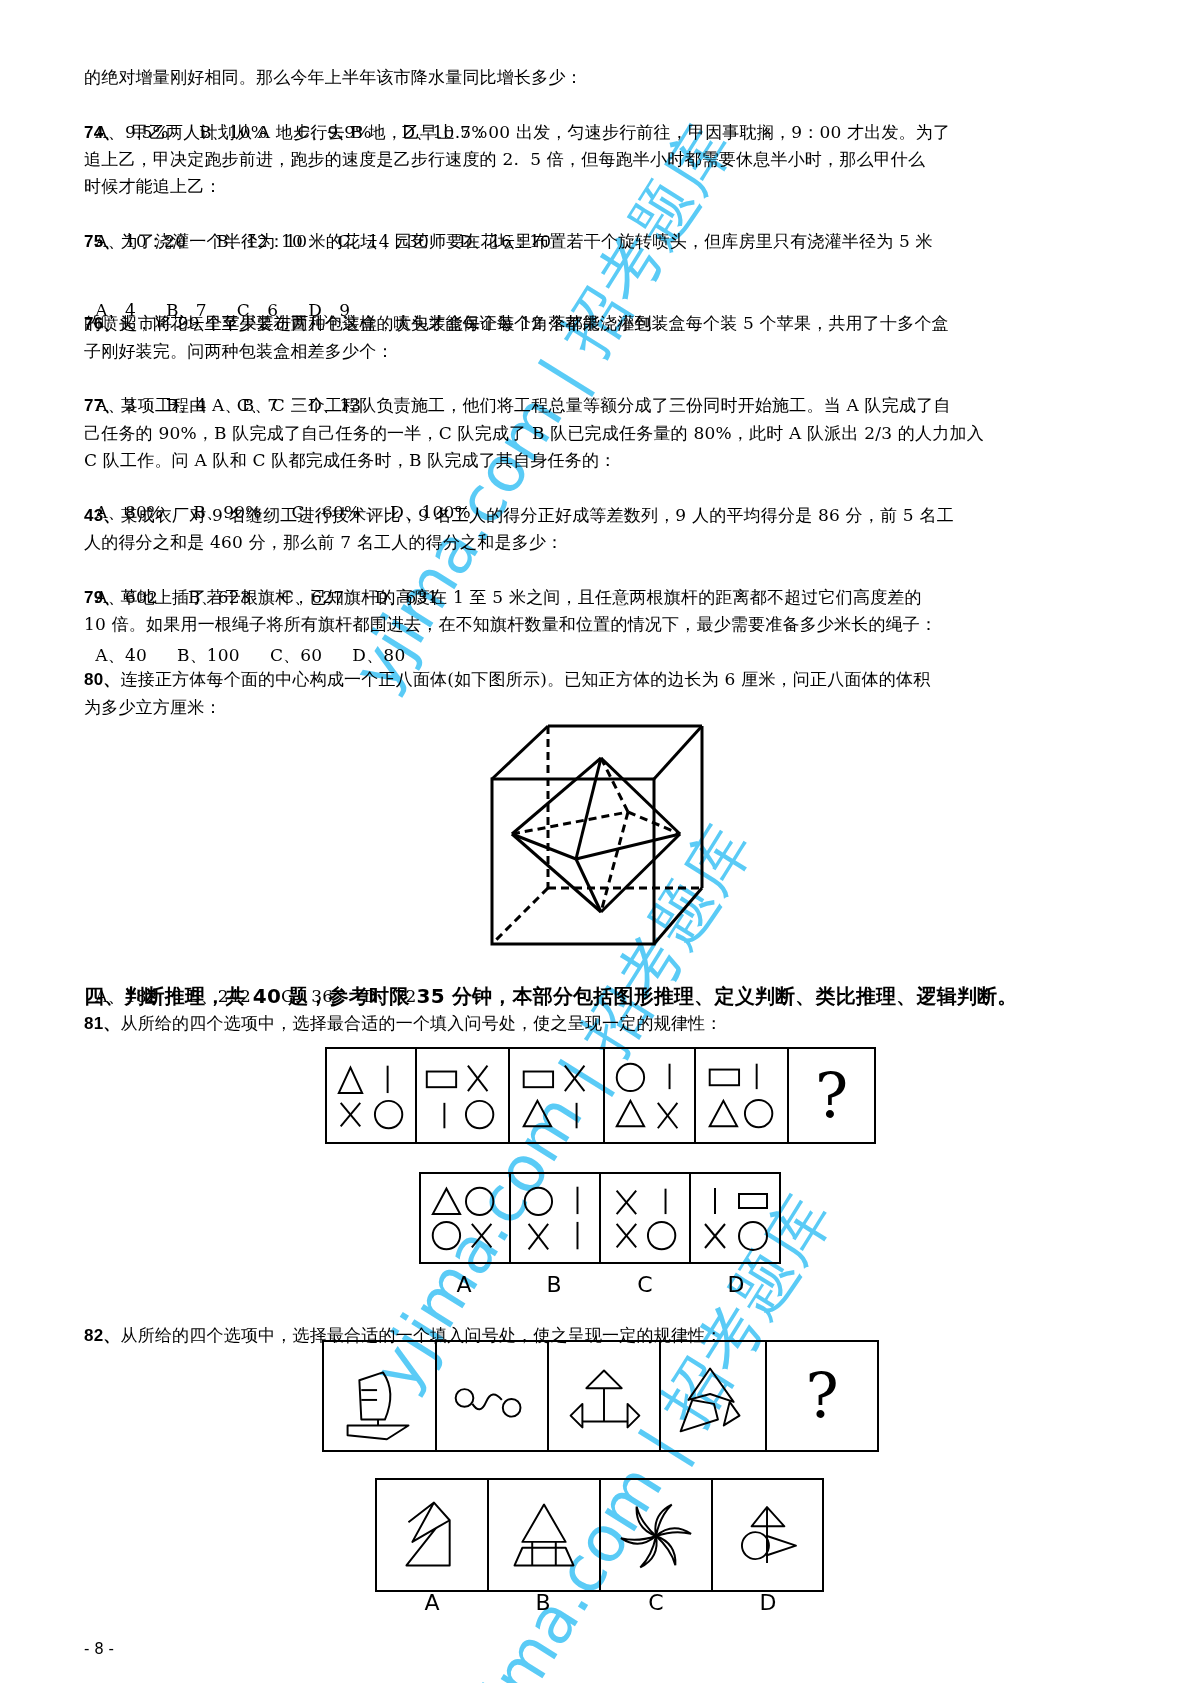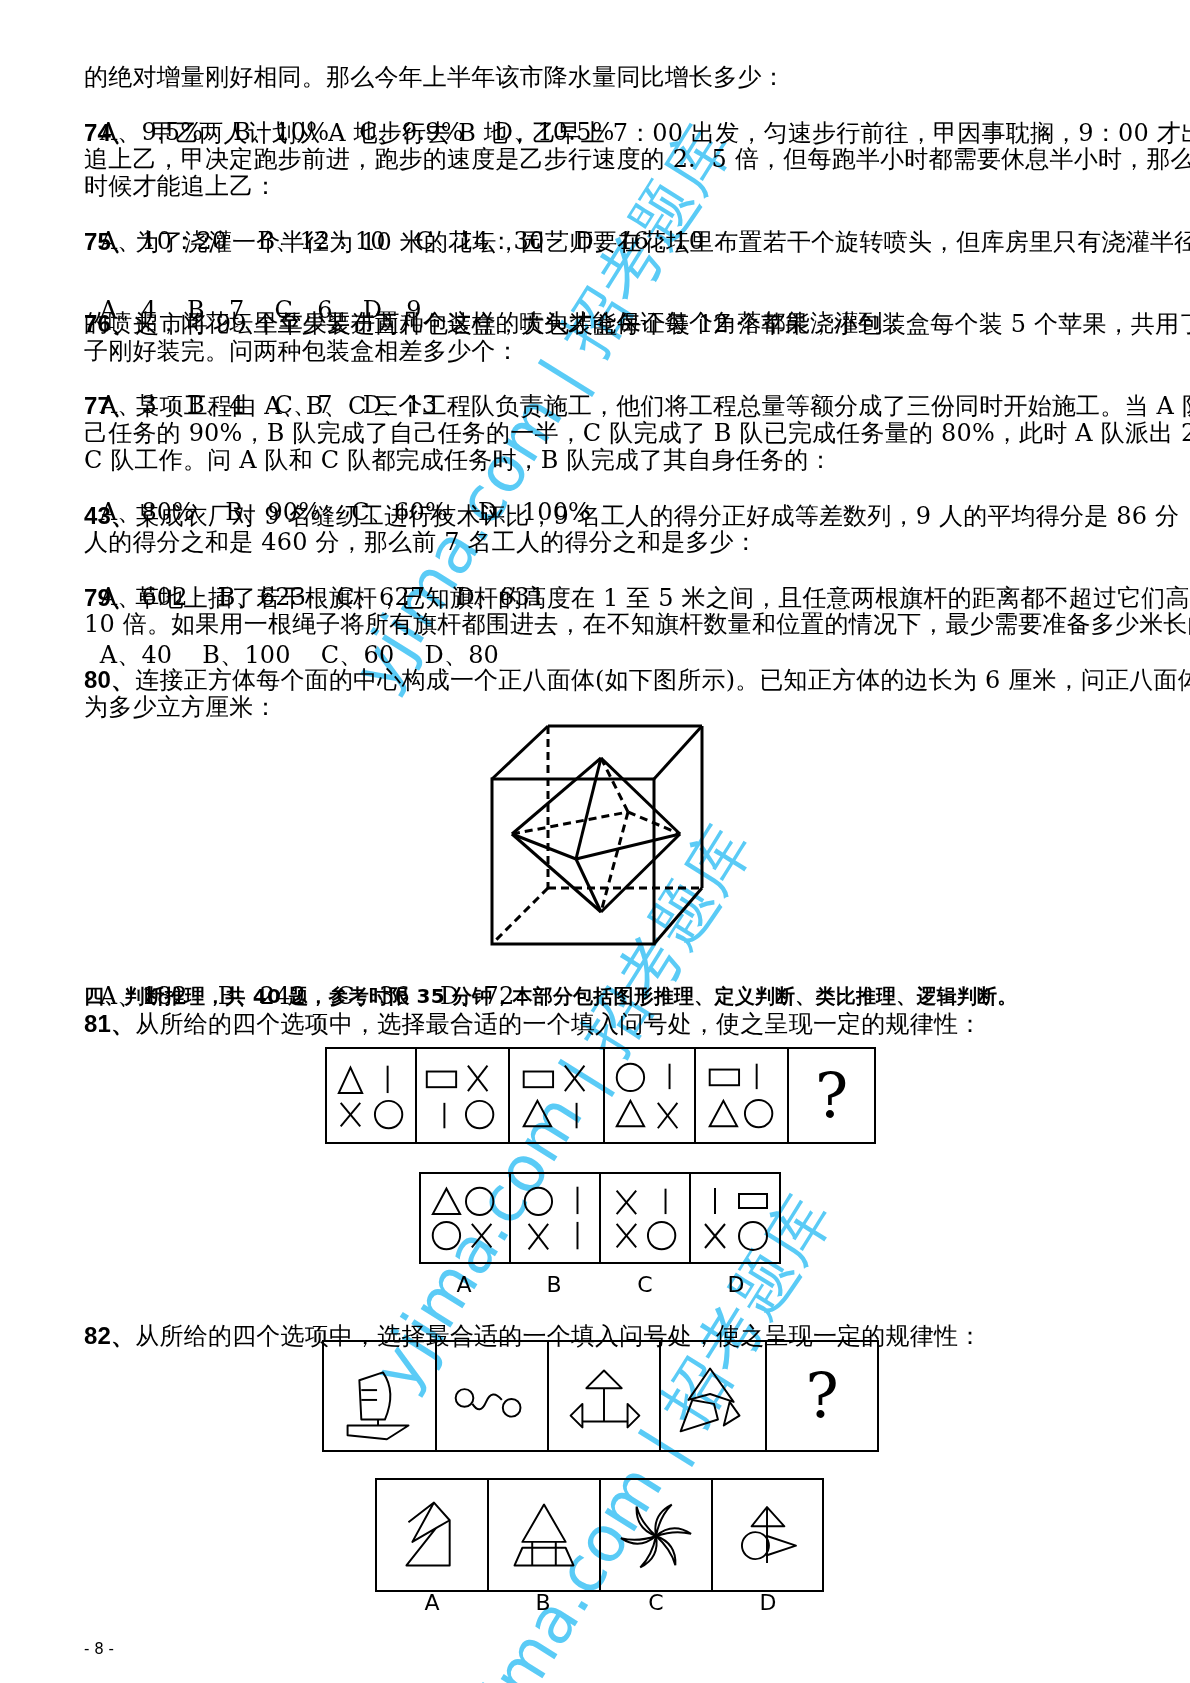--- a/index.html
+++ b/index.html
@@ -1,18 +1,18 @@
 <!DOCTYPE html>
 <html><head>
 <meta charset="utf-8">
 <style>
   html,body{margin:0;padding:0;background:#fff;}
   body{width:1190px;height:1683px;position:relative;overflow:hidden;
        font-family:"DejaVu Serif","Liberation Serif",serif;color:#000;}
-  .line{position:absolute;left:84px;font-size:24px;line-height:27px;white-space:pre;letter-spacing:0.2px;}
+  .line{position:absolute;left:84px;font-size:17px;line-height:27px;white-space:pre;letter-spacing:0.2px;}
   .qn{font-weight:bold;font-family:"Liberation Sans","DejaVu Sans",sans-serif;}
   .bold{font-weight:bold;font-family:"DejaVu Sans","Liberation Sans",sans-serif;}
   .opts span{display:inline-block;margin-right:30px;}
   .fig{position:absolute;}
   .cells{position:absolute;display:flex;border:2px solid #000;box-sizing:border-box;}
   .cell{border-right:2px solid #000;box-sizing:border-box;height:100%;position:relative;}
   .cell:last-child{border-right:none;}
   .cell svg{position:absolute;left:0;top:0;width:100%;height:100%;}
   .lbl{position:absolute;font-family:"DejaVu Sans","Liberation Sans",sans-serif;font-size:22px;text-align:center;}
   .pagenum{position:absolute;left:84px;top:1640px;font-family:"DejaVu Sans",sans-serif;font-size:15px;}

